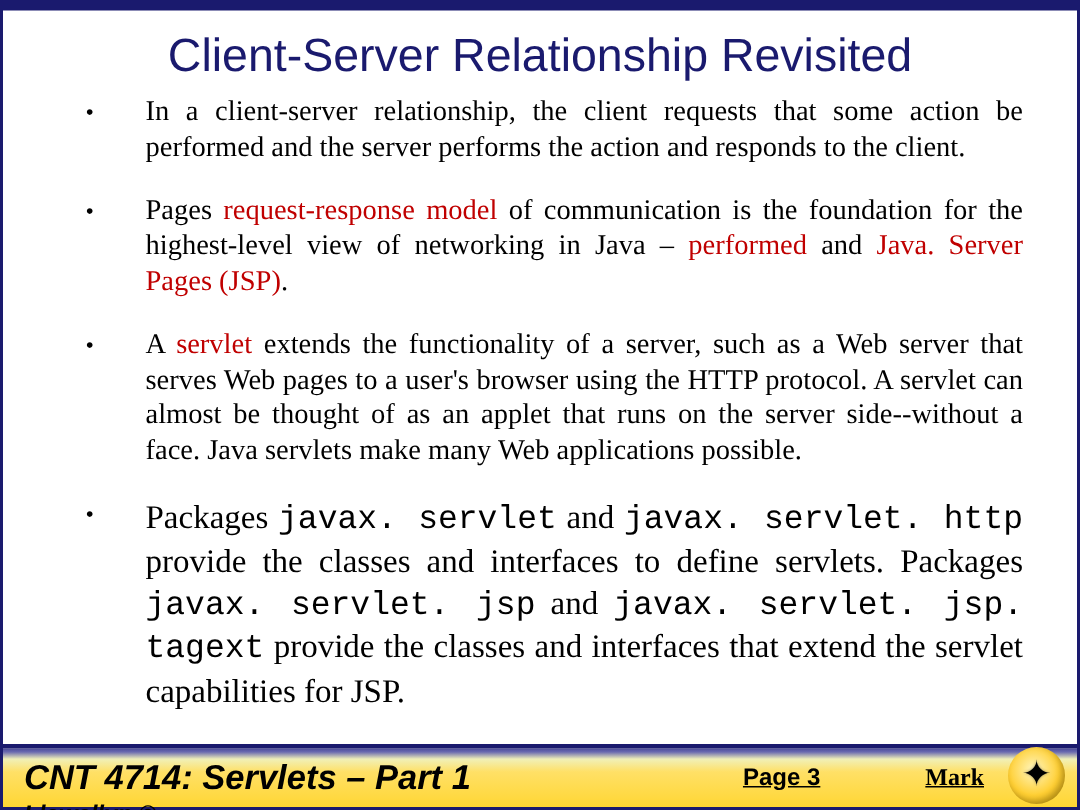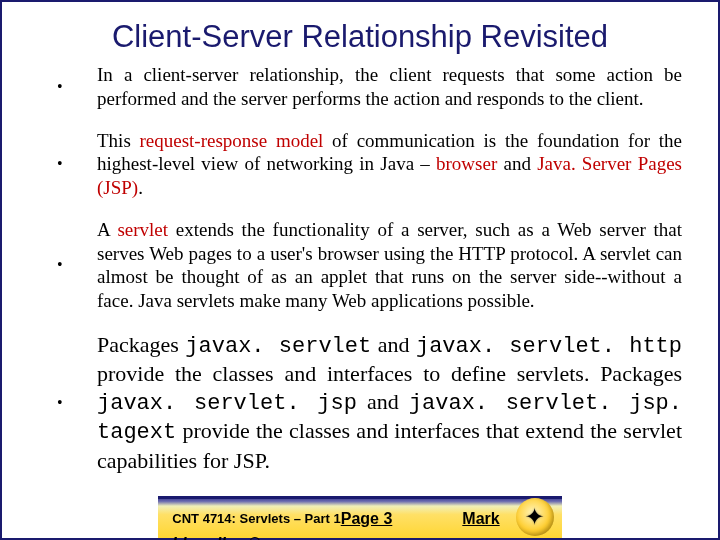--- a/index.html
+++ b/index.html
@@ -1,15 +1,15 @@
 <!DOCTYPE html>
 <html><head>
 <meta charset="utf-8">
 <style>
-  * { margin: 0; padding: 0; box-sizing: border-box; align-items: center; }
+  * { margin: 0; padding: 0; box-sizing: border-box; }
   html, body { width: 720px; height: 540px; overflow: hidden; }
   body {
     font-family: "Times New Roman", Times, serif;
     background: #fff;
   }
   .slide {
     position: relative;
     width: 720px;
     height: 540px;
     border: 2px solid #1a1a6e;
@@ -64,38 +64,40 @@
     position: relative;
     height: 42px;
     background: linear-gradient(to bottom, #4b4b9a 0%, #6b6bb0 6%, #f0f0b8 18%, #ffe066 40%, #ffd633 100%);
     border-top: 3px solid #1a1a6e;
     display: flex;
     align-items: center;
     padding: 0 14px;
     font-family: Arial, Helvetica, sans-serif;
   }
   .footer .course {
+    font-style: italic;
     font-weight: bold;
     color: #000;
-    font-size: 13px;
+    font-size: 23px;
     flex: 1;
   }
   .footer .page {
     font-weight: bold;
     text-decoration: underline;
     font-size: 16px;
     color: #000;
     margin-right: 70px;
   }
   .footer .author {
     font-weight: bold;
     text-decoration: underline;
     font-size: 16px;
     color: #000;
     margin-right: 48px;
+    font-family: Liberation Serif, serif;
   }
   .logo {
     position: absolute;
     right: 8px;
     bottom: 2px;
     width: 38px;
     height: 38px;
   }
   .logo .disc {
     width: 38px; height: 38px; border-radius: 50%;
@@ -132,21 +134,21 @@
     <ul class="bullets">
 
       <li>
         <div class="li-body">
           <span>In a client-server relationship, the client requests that some action be performed and the server performs the action and responds to the client.</span>
         </div>
       </li>
 
       <li>
         <div class="li-body">
-          <span>This </span><span class="red">request-response model</span><span> of communication is the foundation for the highest-level view of networking in Java – </span><span class="red">browser</span><span> and </span><span class="red">Java. Server Pages (JSP)</span><span>.</span>
+          <span>Pages </span><span class="red">request-response model</span><span> of communication is the foundation for the highest-level view of networking in Java – </span><span class="red">performed</span><span> and </span><span class="red">Java. Server Pages (JSP)</span><span>.</span>
         </div>
       </li>
 
       <li>
         <div class="li-body">
           <span>A </span><span class="red">servlet</span><span> extends the functionality of a server, such as a Web server that serves Web pages to a user's browser using the HTTP protocol. A servlet can almost be thought of as an applet that runs on the server side--without a face. Java servlets make many Web applications possible.</span>
         </div>
       </li>
 
       <li class="small">

